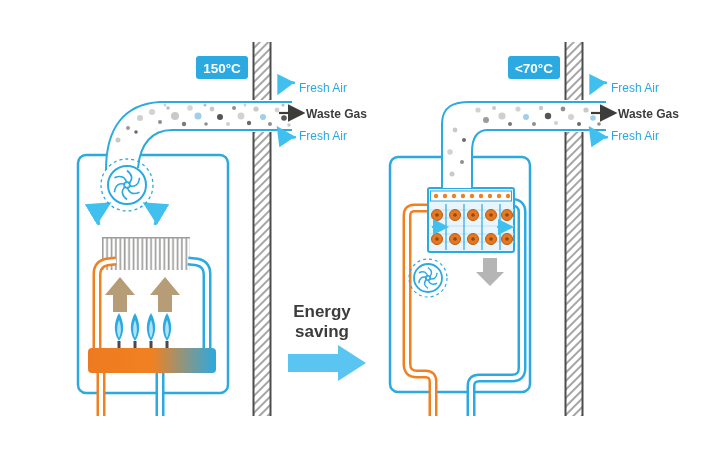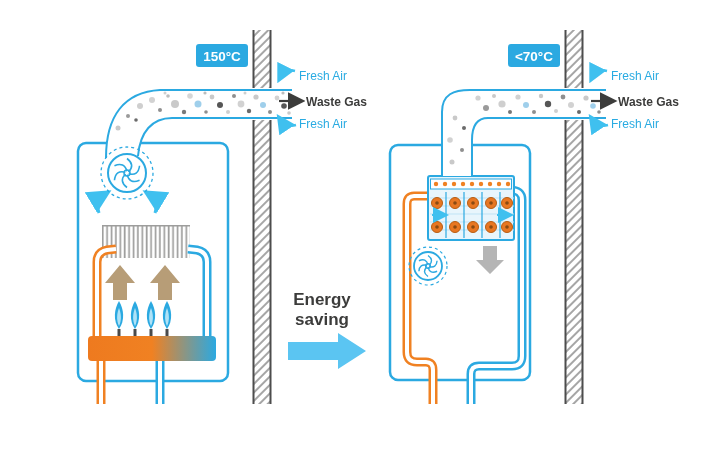--- a/index.html
+++ b/index.html
@@ -1,17 +1,17 @@
 <!DOCTYPE html>
 <html><head>
 <meta charset="utf-8">
 <style>
   html,body{margin:0;padding:0;background:#fff;}
   .canvas{position:relative;width:710px;height:404px;background:#ffffff;overflow:hidden;
-          font-family:"Liberation Sans",sans-serif;}
+          font-family:"Liberation Sans",sans-serif;margin-top:12px;}
   svg{display:block;}
   .badge-text{font:bold 13.5px "Liberation Sans",sans-serif;fill:#ffffff;}
   .cyan-label{font:12px "Liberation Sans",sans-serif;fill:#29ABE2;}
   .dark-label{font:bold 12px "Liberation Sans",sans-serif;fill:#3C3C3B;}
   .center-label{font:600 17px "Liberation Sans",sans-serif;fill:#3C3C3B;}
 </style>
 </head>
 <body>
 
 <div class="canvas">

